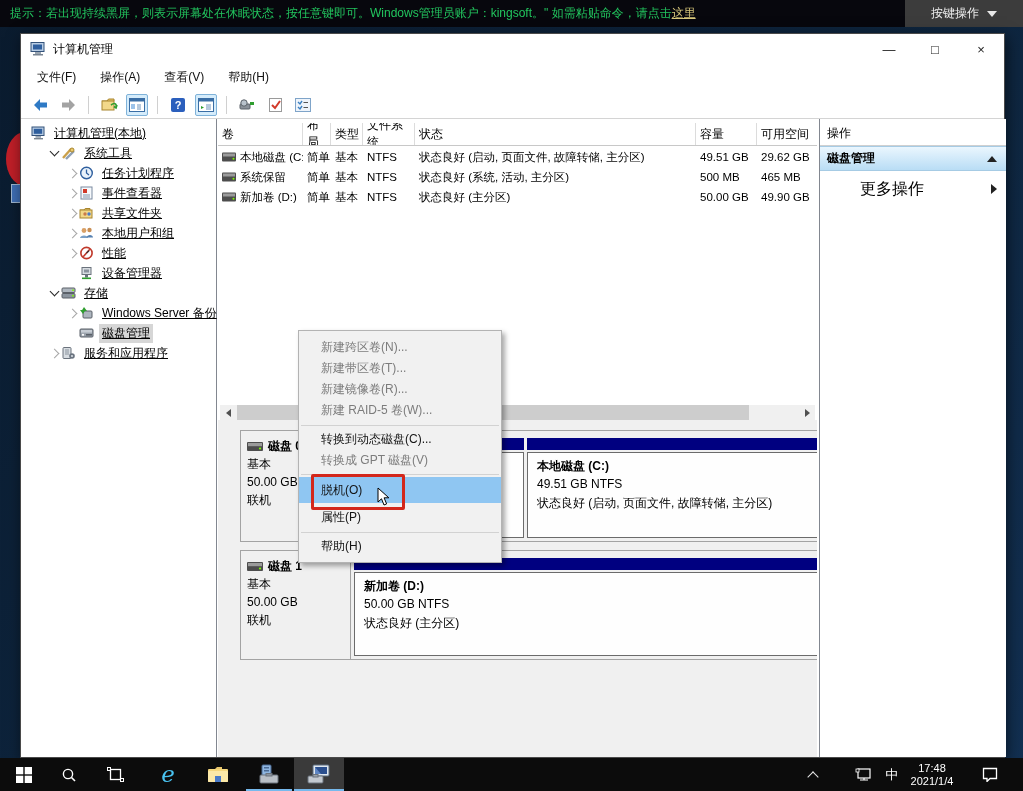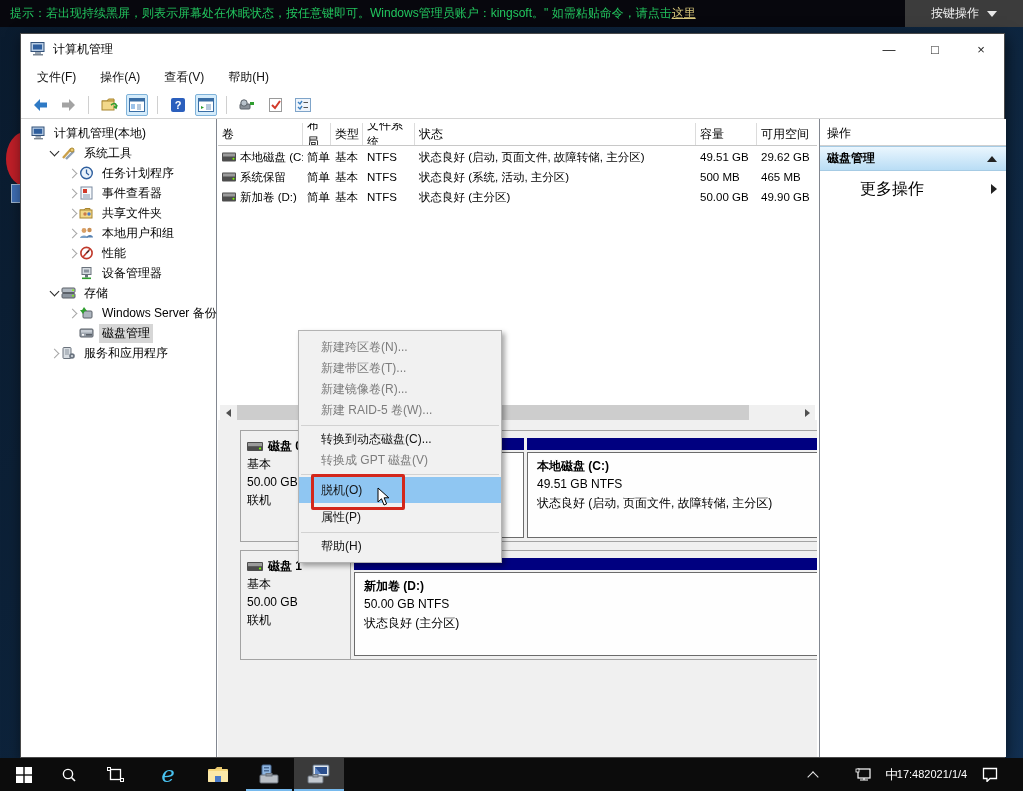--- a/index.html
+++ b/index.html
@@ -30,21 +30,21 @@
   .main{position:absolute;left:0;top:85px;right:0;bottom:0;background:#fff;}
   
   .tree{position:absolute;left:0;top:0;bottom:0;width:196px;border-right:1px solid #828790;background:#fff;padding-top:4px;box-sizing:border-box;}
   .ti{display:flex;align-items:center;height:20px;font-size:12px;color:#000;cursor:pointer;white-space:nowrap;}
   .lv0{padding-left:10px;}.lv1{padding-left:26px;}.lv2{padding-left:44px;}
   .chevbox{width:14px;display:flex;align-items:center;justify-content:center;flex:0 0 14px;}
   .chev{display:inline-block;width:6px;height:6px;border-right:1.6px solid #262626;border-bottom:1.6px solid #262626;}
   .chev.down{transform:rotate(45deg);margin-top:-3px;}
   .chev.right{transform:rotate(-45deg);border-color:#a6a6a6;}
   .tico{margin-right:5px;flex:0 0 15px;}
-  .tlabel{padding:1px 3px;}
+  .tlabel{padding:1px 3px;text-decoration:underline;}
   .tlabel.selected{background:#d6d6d6;}
   
   .center{position:absolute;left:197px;top:0;bottom:0;width:599px;background:#fff;overflow:hidden;}
   .vhead{position:absolute;left:0;top:4px;height:22px;display:flex;border-bottom:1px solid #c8c8c8;background:#fff;width:599px;}
   .vh{font-size:12px;color:#000;padding-left:4px;display:flex;align-items:center;border-right:1px solid #dcdcdc;box-sizing:border-box;overflow:hidden;cursor:pointer;}
   .vrow{position:absolute;left:0;height:20px;display:flex;width:599px;}
   .vc{font-size:11.5px;color:#000;padding-left:4px;display:flex;align-items:center;box-sizing:border-box;overflow:hidden;white-space:nowrap;}
   .c0{width:85px;}.c1{width:28px;}.c2{width:32px;}.c3{width:52px;}.c4{width:281px;}.c5{width:61px;}.c6{width:60px;border-right:none;}
   .dglyph{margin-right:4px;flex:0 0 14px;}
   
@@ -80,21 +80,21 @@
   .msep{position:absolute;left:2px;right:2px;height:1px;background:#d2d2d2;}
   .redbox{position:absolute;left:311px;top:474px;width:88px;height:30px;border:3px solid #d3271b;border-radius:2px;z-index:60;pointer-events:none;}
   .cursor{position:absolute;left:377px;top:487px;z-index:70;pointer-events:none;}
   
   .taskbar{position:absolute;left:0;top:758px;width:1023px;height:33px;background:#0c0c0c;z-index:100;}
   .tk-btn{position:absolute;top:0;height:33px;display:flex;align-items:center;justify-content:center;cursor:pointer;box-sizing:border-box;}
   .tk-active{background:#3a3a3a;border-bottom:2px solid #76b9ed;}
   .tk-open{border-bottom:2px solid #76b9ed;}
   .ie-e{font-family:"DejaVu Serif","Liberation Serif",serif;font-style:italic;font-size:23px;color:#49c3f1;line-height:1;}
   .ime{color:#fff;font-size:13px;}
-  .clock{position:absolute;top:0;height:33px;display:flex;flex-direction:row;align-items:center;justify-content:center;color:#fff;font-size:11px;line-height:13px;cursor:pointer;}
+  .clock{position:absolute;top:0;height:33px;display:flex;flex-direction:column;align-items:center;justify-content:center;color:#fff;font-size:11px;line-height:13px;cursor:pointer;}
   .chev-up{display:inline-block;width:7px;height:7px;border-right:1.5px solid #e8e8e8;border-bottom:1.5px solid #e8e8e8;transform:rotate(-135deg);margin-top:4px;}
 </style>
 </head>
 <body>
 
 <div class="screen">
 
   <div class="banner">
     <span class="banner-text">提示：若出现持续黑屏，则表示屏幕处在休眠状态，按任意键即可。Windows管理员账户：kingsoft。"  如需粘贴命令，请点击</span>
     <a class="banner-link">这里</a>

